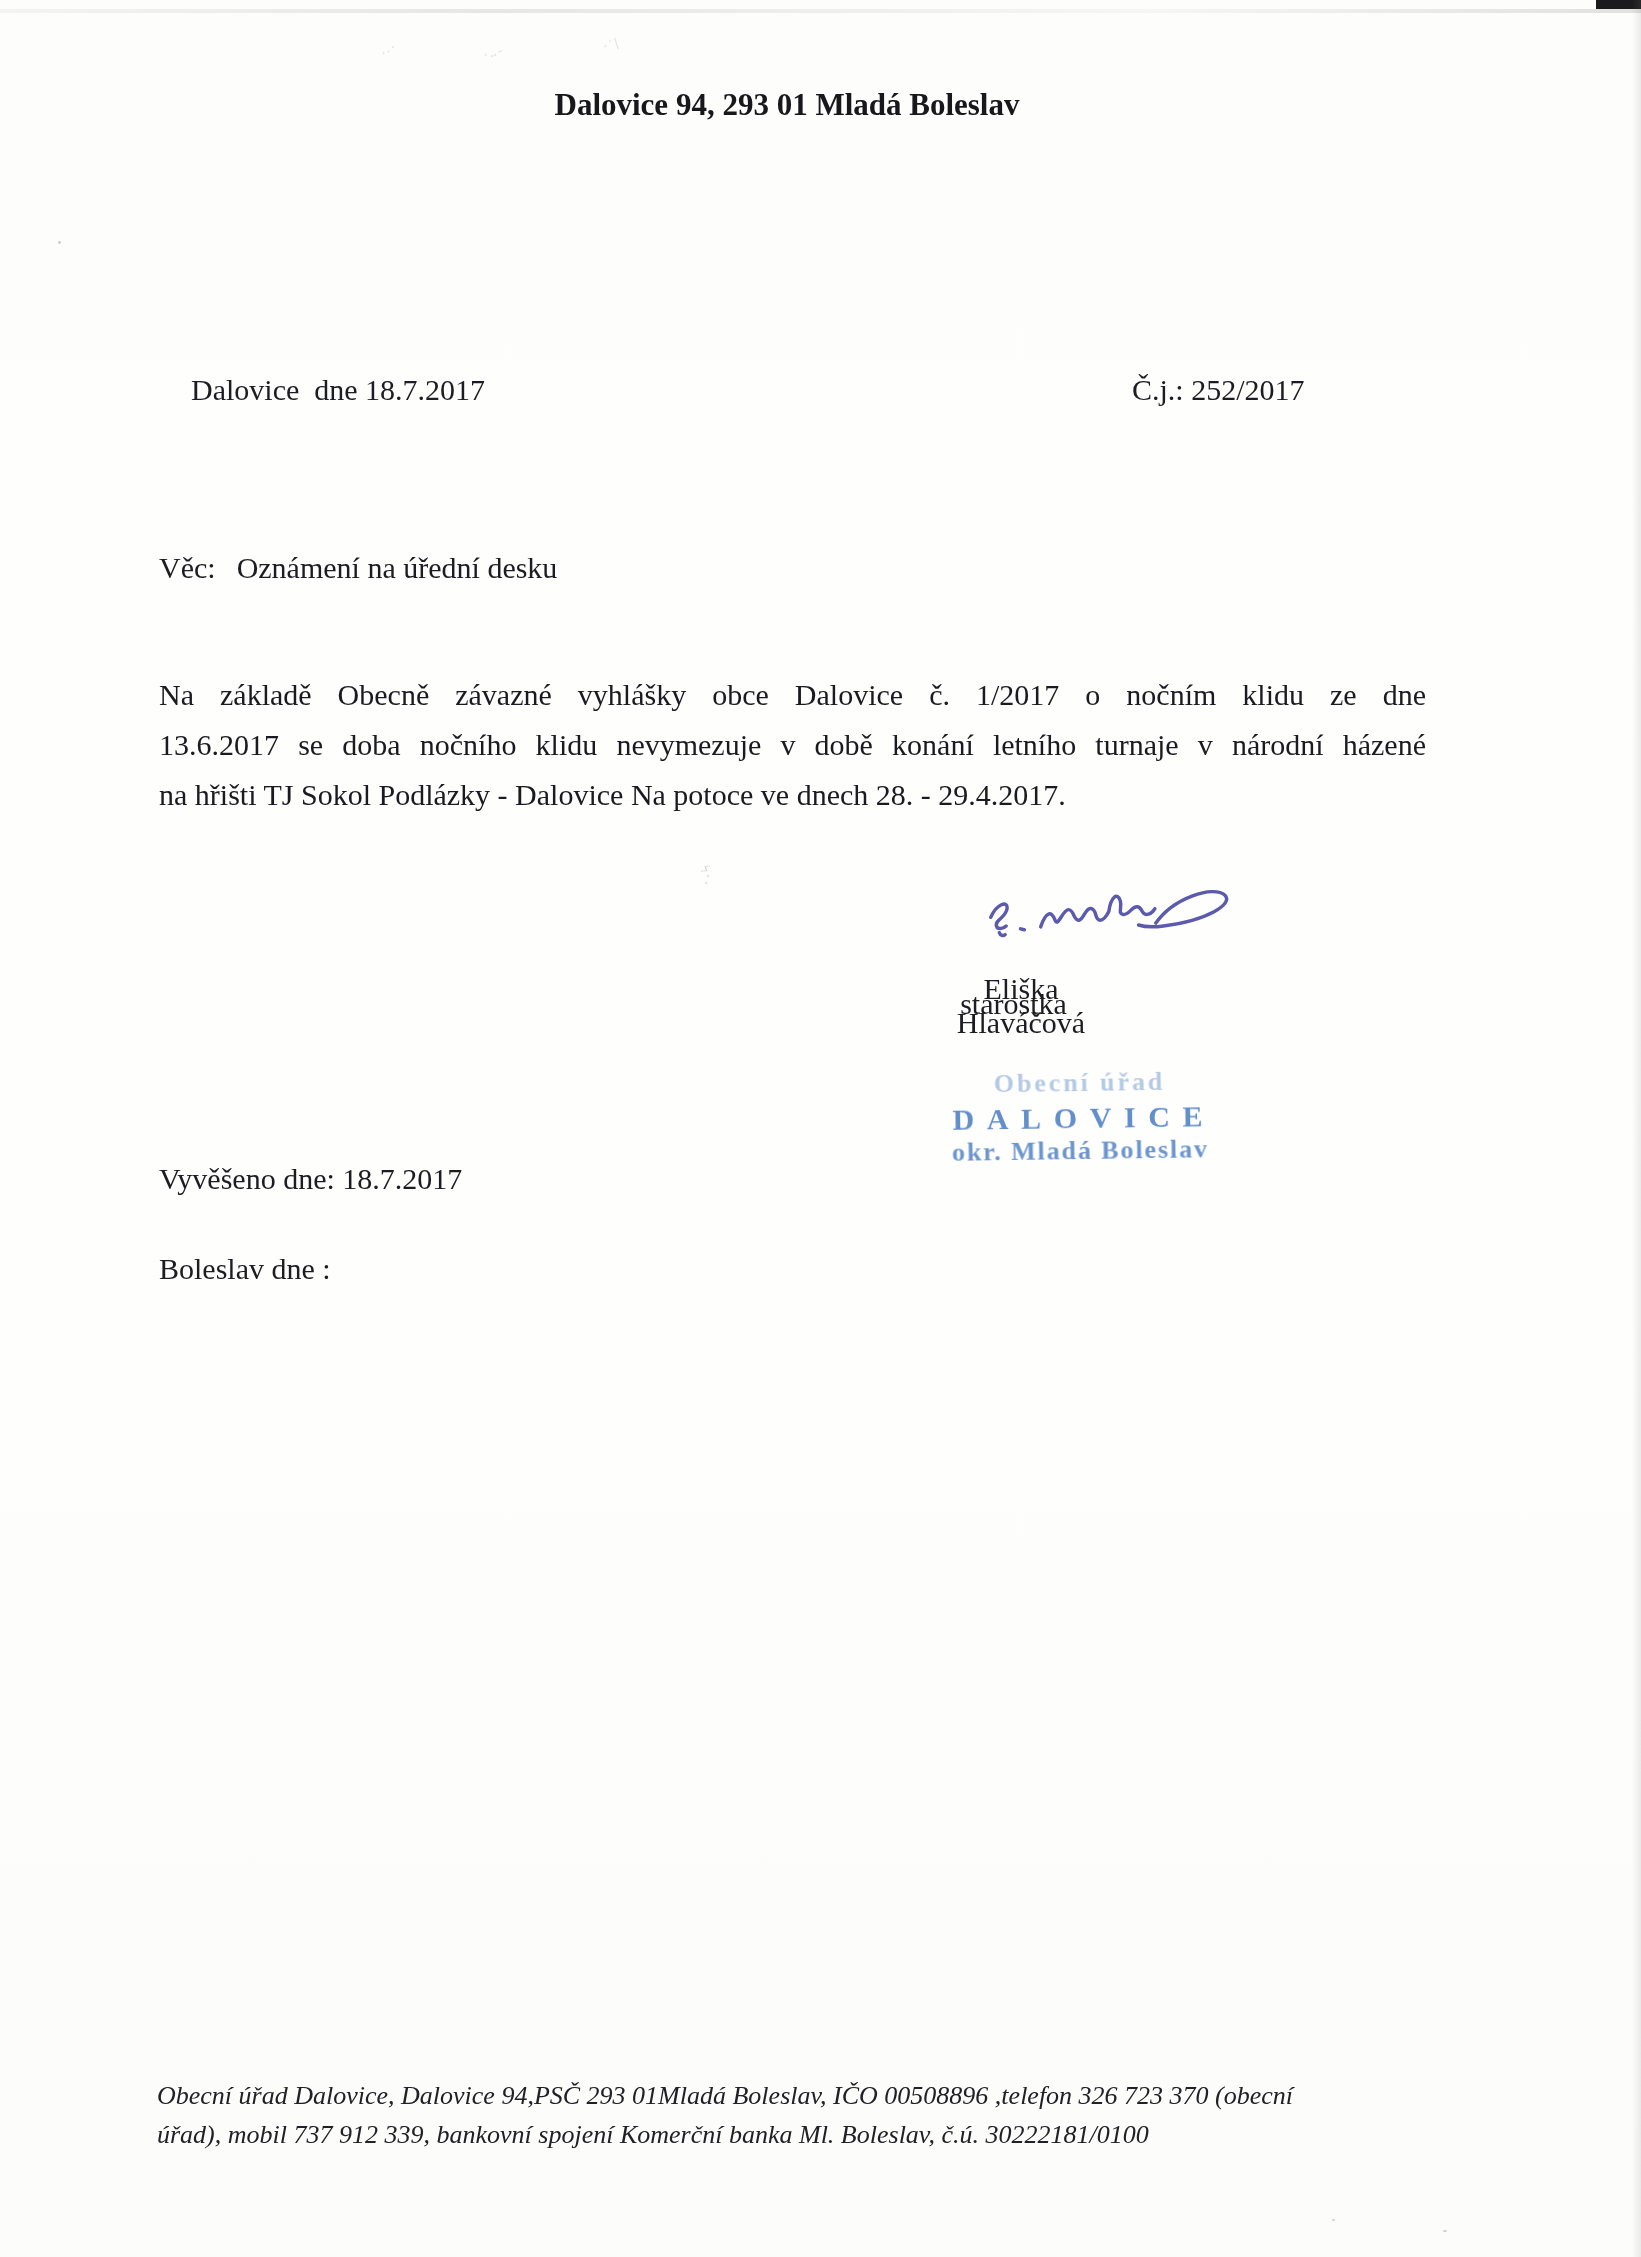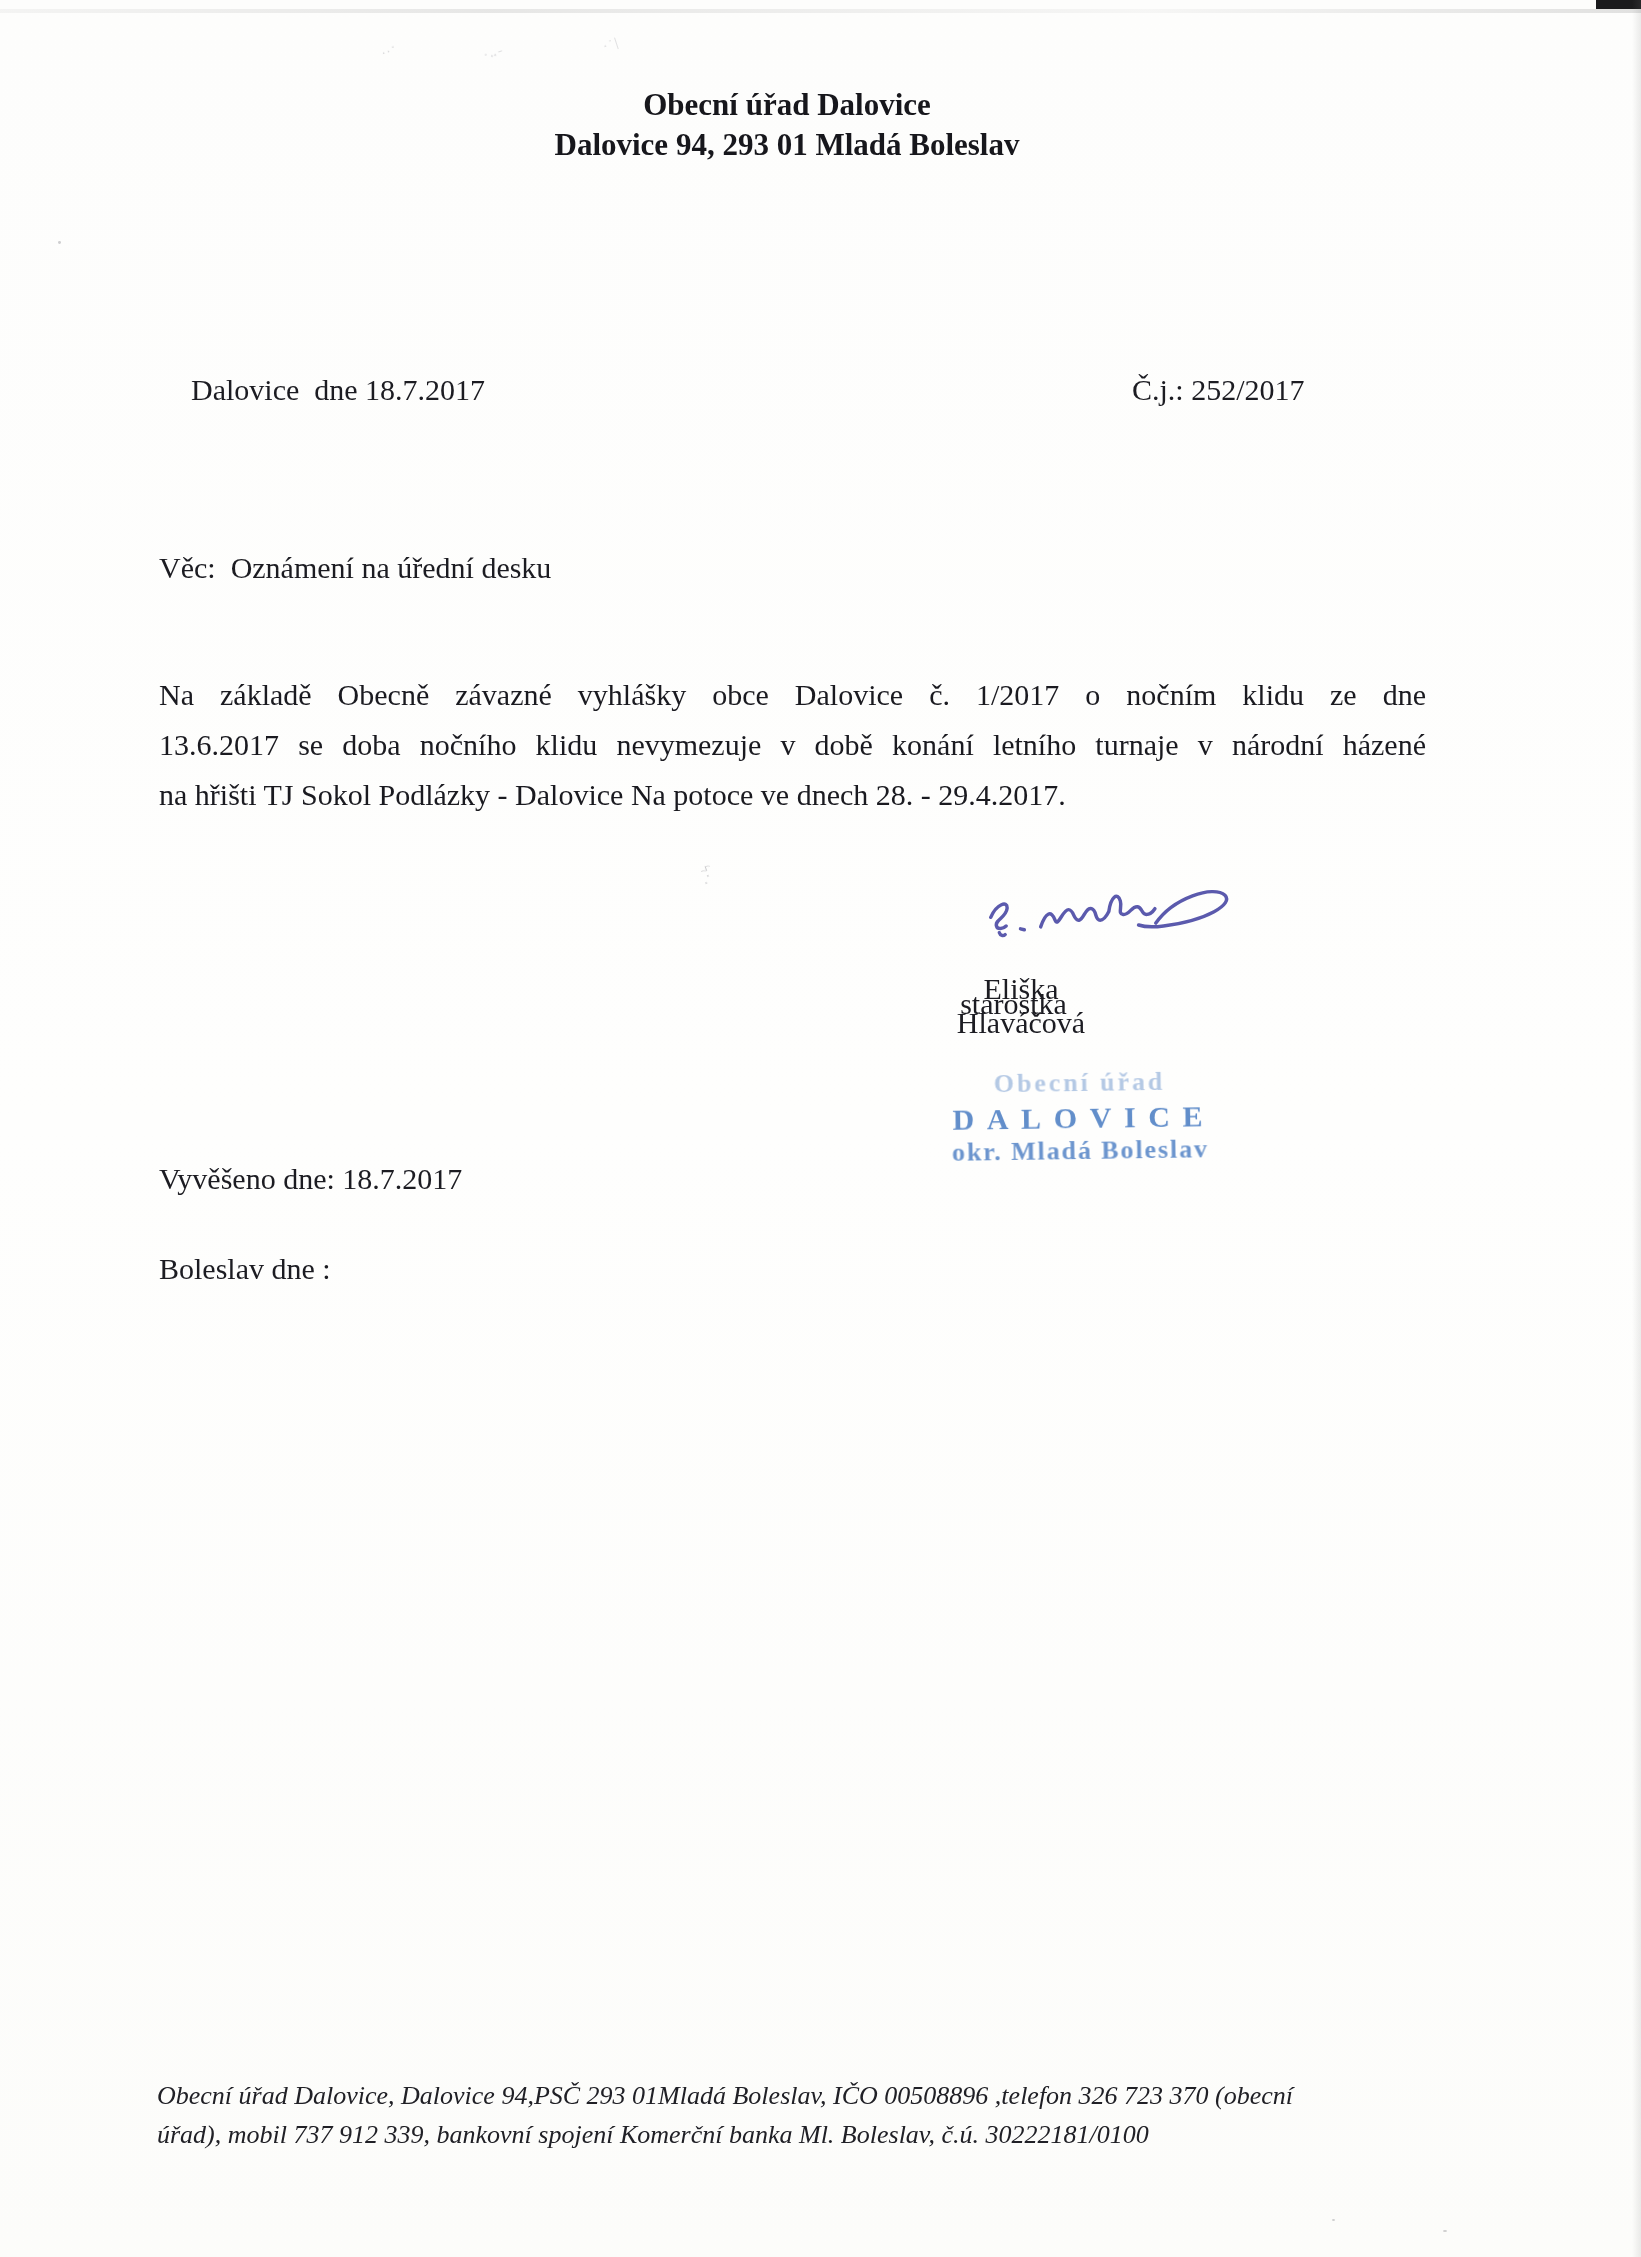--- a/index.html
+++ b/index.html
@@ -40,21 +40,21 @@
     position: absolute; left: 0; top: 85px; width: 1574px;
     text-align: center; font-weight: bold; font-size: 31px; line-height: 40px;
     color: #17171c;
   }
   
   .dateline { position: absolute; left: 159px; top: 373px; font-size: 30px; white-space: pre; margin-left: 32px; }
   .refline  { position: absolute; left: 1132px; top: 373px; font-size: 30px; white-space: pre; }
 
   
   .subject { position: absolute; left: 159px; top: 551px; font-size: 30px; }
-  .subject .label { font-weight: normal; margin-right: 15px; }
+  .subject .label { font-weight: normal; margin-right: 21px; }
   .subject .value { font-weight: normal; }
 
   
   .bodytext {
     position: absolute; left: 159px; top: 670px; width: 1267px;
     font-size: 30px; line-height: 50px; color: #1a1a20;
   }
   .bodytext .line { text-align: justify; text-align-last: justify; }
   .bodytext .line.last { text-align-last: left; }
 
@@ -93,21 +93,20 @@
   <div class="scan-right-band"></div>
   <div class="smudge" style="left:381px; top:41px;">..·</div>
   <div class="smudge" style="left:483px; top:43px;">·‥˗</div>
   <div class="smudge" style="left:603px; top:37px;">·˙|</div>
   <div class="smudge" style="left:697px; top:867px; font-size:14.5px; transform:rotate(70deg); opacity:.5;">ϟ·.</div>
   <div class="speck" style="left:58px; top:241px; width:2.9px; height:2.9px;"></div>
   <div class="speck" style="left:1443px; top:2230px; width:3.9px; height:1.9px;"></div>
   <div class="speck" style="left:1332px; top:2219px; width:2.9px; height:1.9px;"></div>
 
   <div class="header">
-    <div>Obecní úřad Dalovice</div>
     <div>Dalovice 94, 293 01 Mladá Boleslav</div>
   </div>
 
   <div class="dateline">Dalovice  dne 18.7.2017</div>
   <div class="refline">Č.j.: 252/2017</div>
 
   <div class="subject">
     <span class="label">Věc:</span><span class="value">Oznámení na úřední desku</span>
   </div>
 

